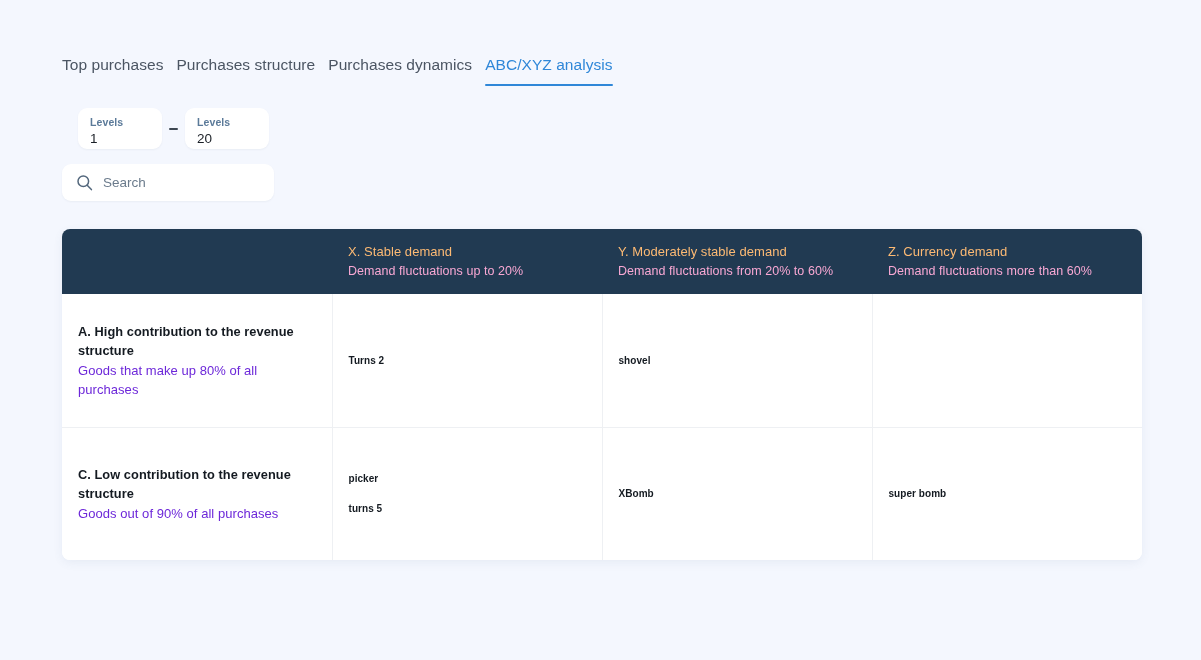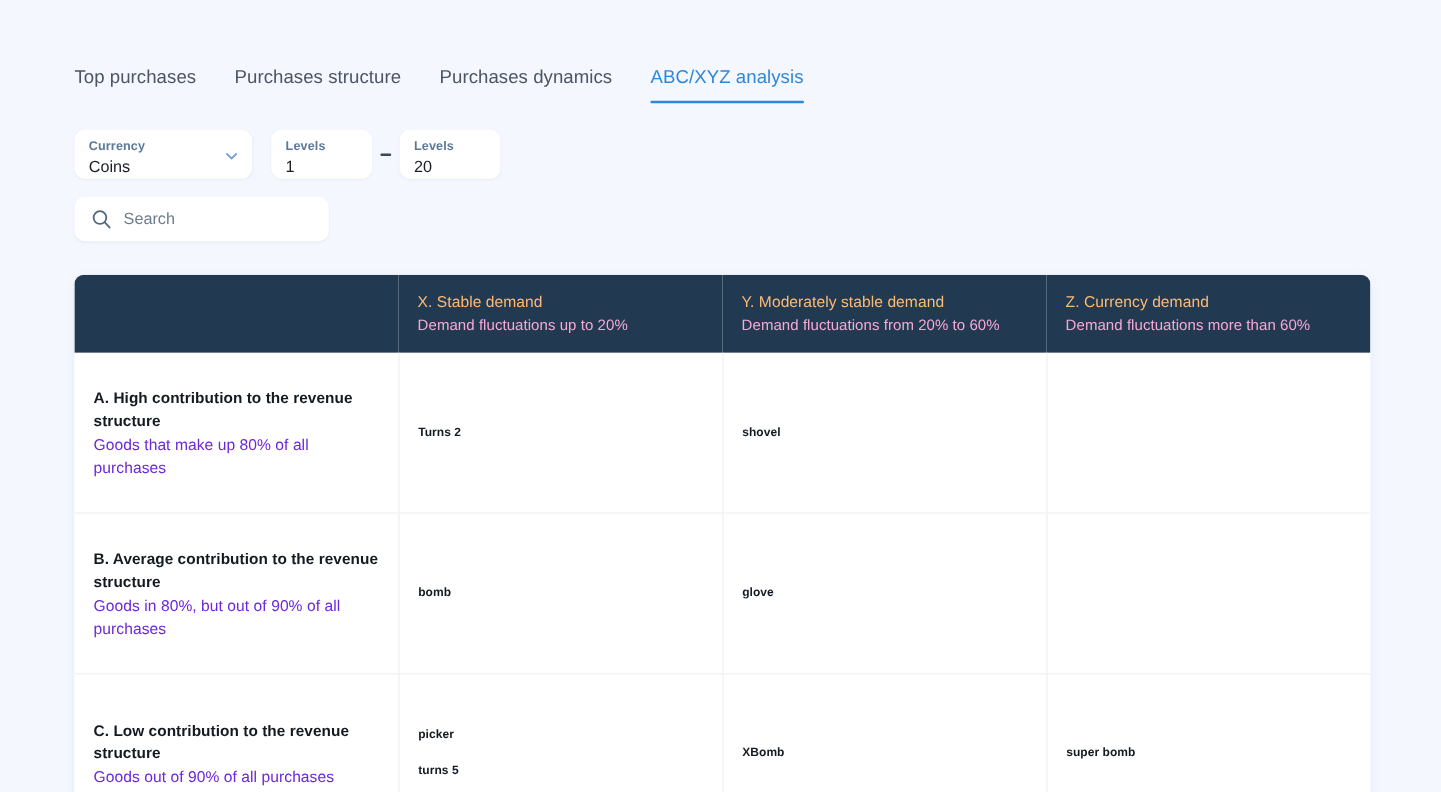--- a/index.html
+++ b/index.html
@@ -19,21 +19,21 @@
     width: 1201px;
     height: 660px;
     box-sizing: border-box;
     padding: 0 62px;
   }
 
   
   .tabs {
     display: flex;
     align-items: flex-end;
-    gap: 32px;
+    gap: 13px;
     padding-top: 52px;
     height: 34px;
   }
   .tab {
     position: relative;
     font-size: 15.5px;
     color: #4b5563;
     line-height: 20px;
     padding-bottom: 11px;
     cursor: pointer;
@@ -230,29 +230,20 @@
     <div class="tab">
       <span>Purchases dynamics</span>
     </div>
     <div class="tab active">
       <span>ABC/XYZ analysis</span>
     </div>
   </div>
 
   <div class="filters">
 
-    <div class="field field-currency">
-      <div class="field-label">Currency</div>
-      <div class="field-value">Coins</div>
-      <span class="chevron">
-        <svg viewBox="0 0 12 12" width="12" height="12" aria-hidden="true">
-          <path d="M2.2 4.3 L6 8.1 L9.8 4.3" fill="none" stroke="#7fa6c9" stroke-width="1.6" stroke-linecap="round" stroke-linejoin="round"></path>
-        </svg>
-      </span>
-    </div>
 
     <div class="gap-filters"></div>
 
     <div class="field field-level">
       <div class="field-label">Levels</div>
       <div class="field-value">1</div>
     </div>
 
     <span class="dash"></span>
 
@@ -301,33 +292,20 @@
           </td>
           <td>
             <div class="cell-item">Turns 2</div>
           </td>
           <td>
             <div class="cell-item">shovel</div>
           </td>
           <td></td>
         </tr>
 
-        <tr class="row-b">
-          <td class="rowhead">
-            <div class="rowhead-title">B. Average contribution to the revenue structure</div>
-            <div class="rowhead-sub">Goods in 80%, but out of 90% of all purchases</div>
-          </td>
-          <td>
-            <div class="cell-item">bomb</div>
-          </td>
-          <td>
-            <div class="cell-item">glove</div>
-          </td>
-          <td></td>
-        </tr>
 
         <tr class="row-c">
           <td class="rowhead">
             <div class="rowhead-title">C. Low contribution to the revenue structure</div>
             <div class="rowhead-sub">Goods out of 90% of all purchases</div>
           </td>
           <td>
             <div class="cell-item">picker</div>
             <div class="cell-item">turns 5</div>
           </td>

